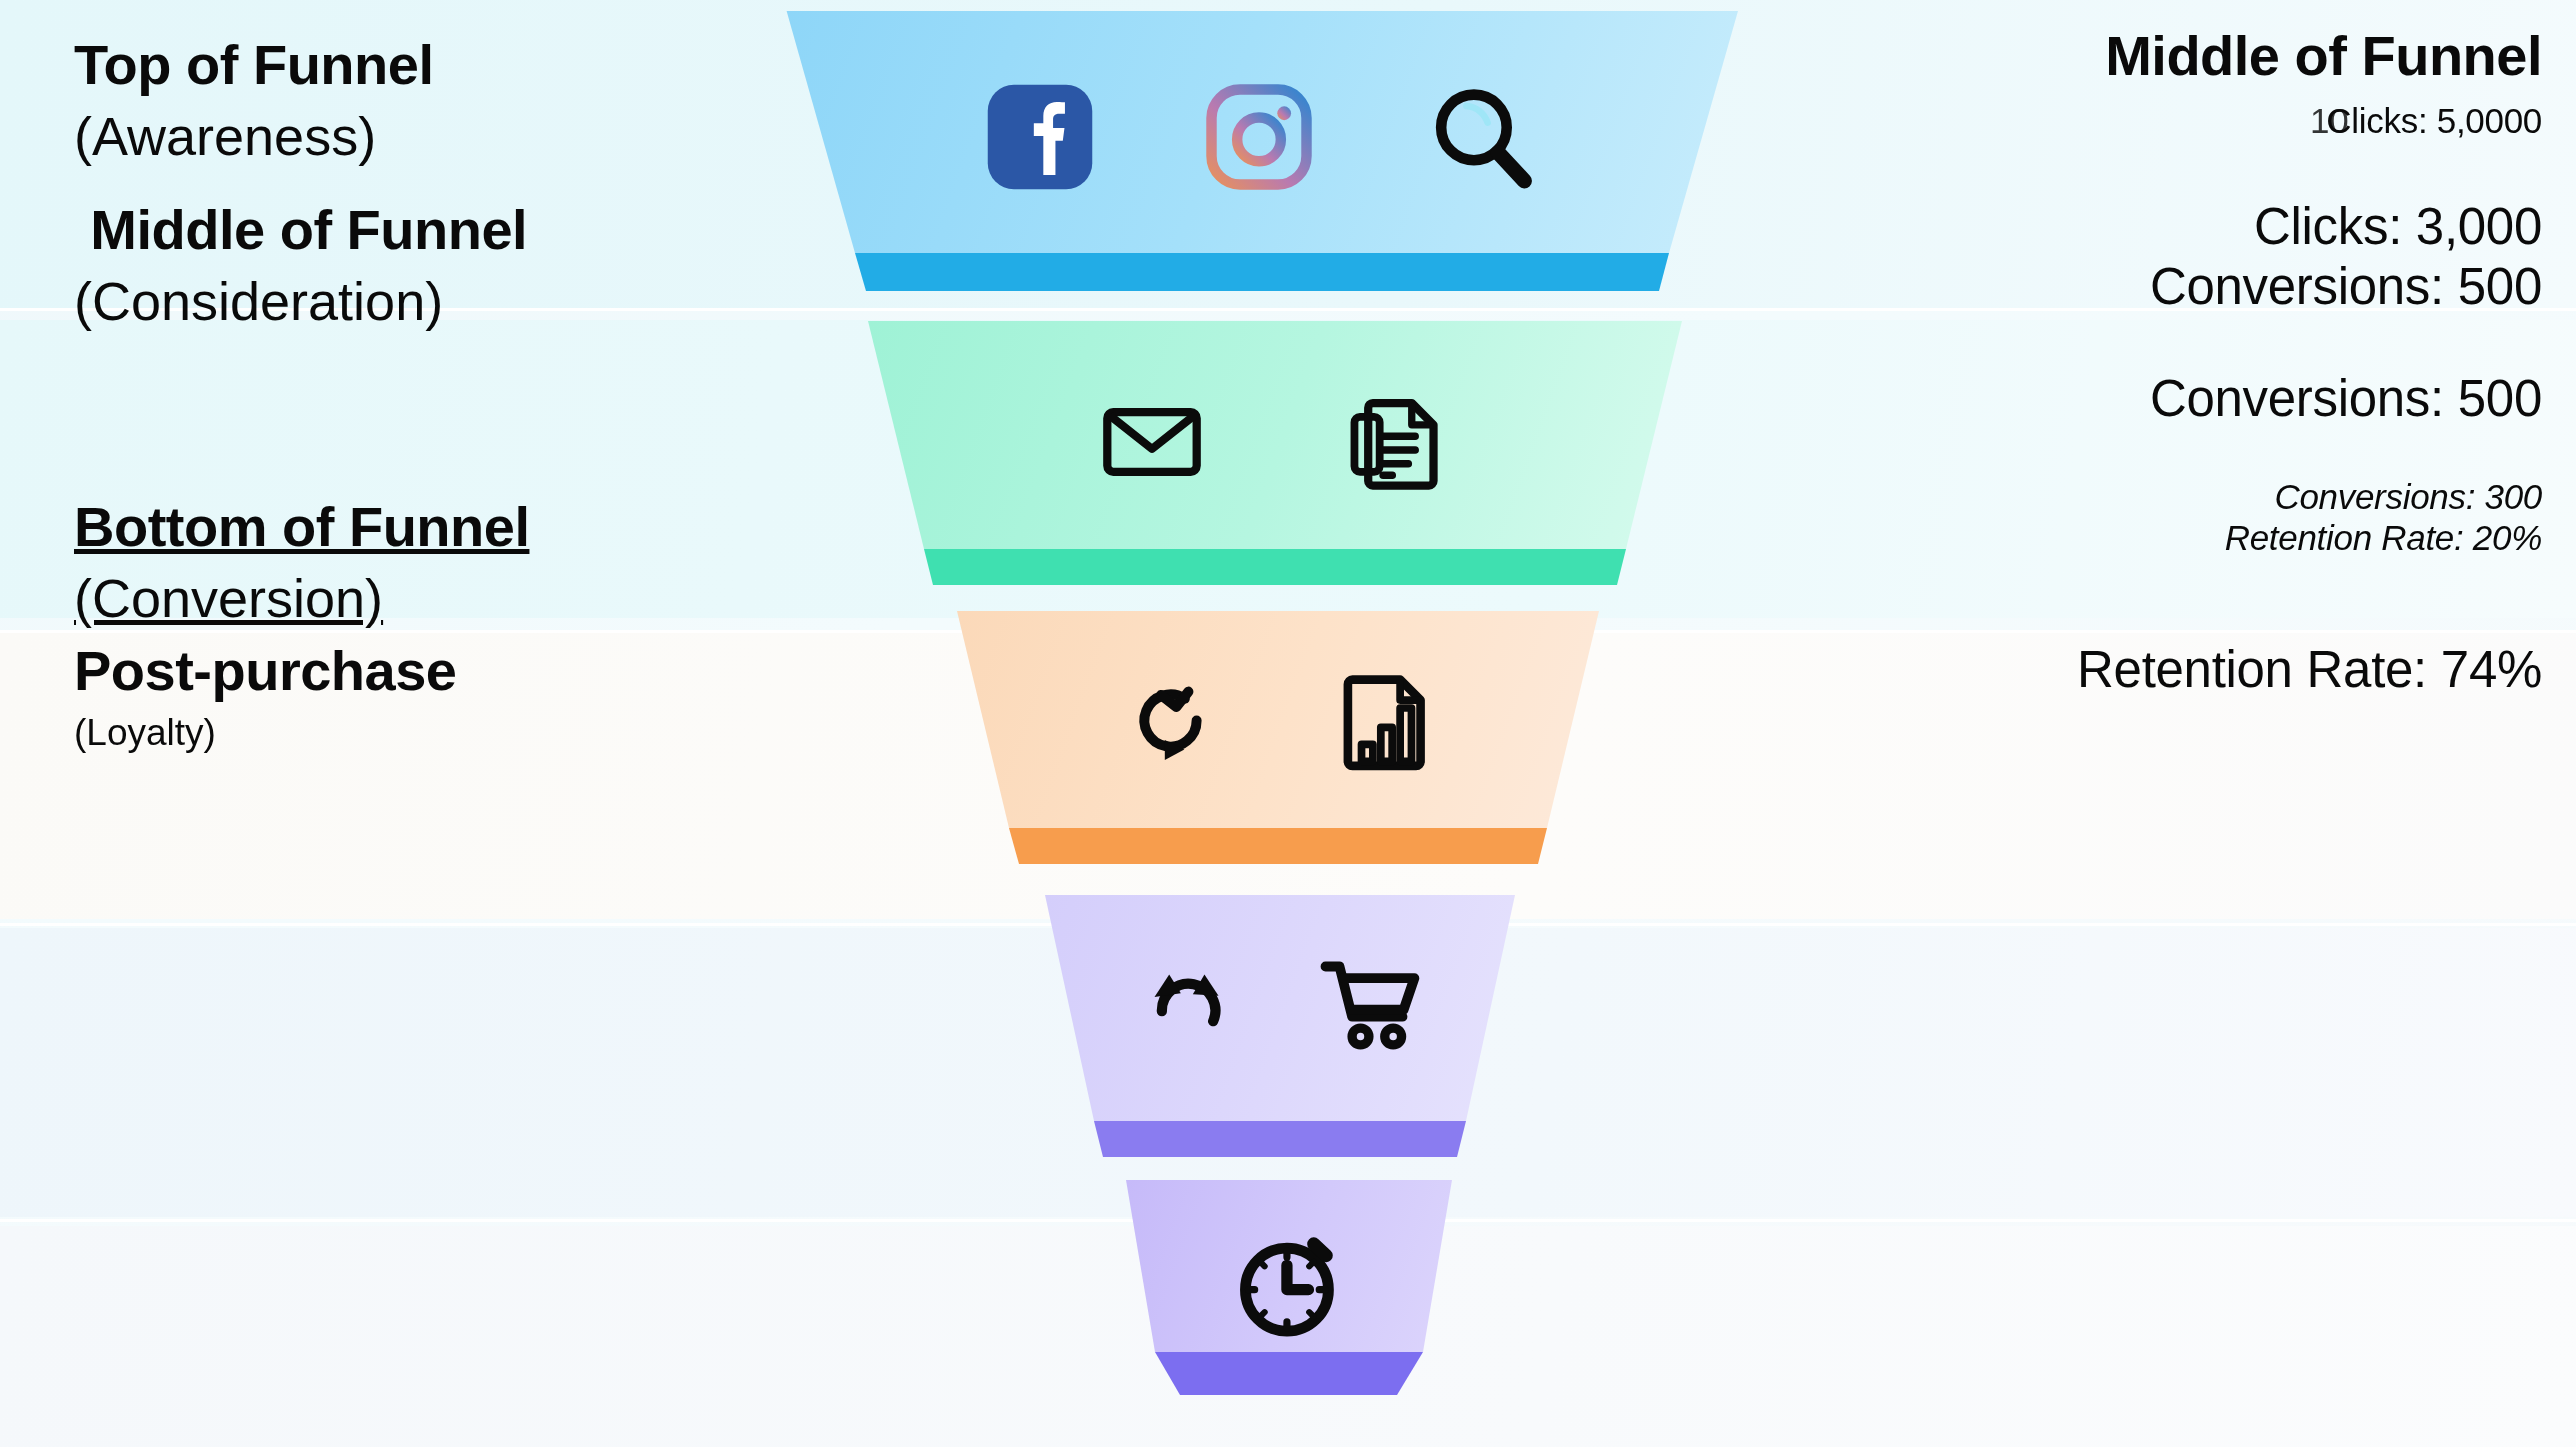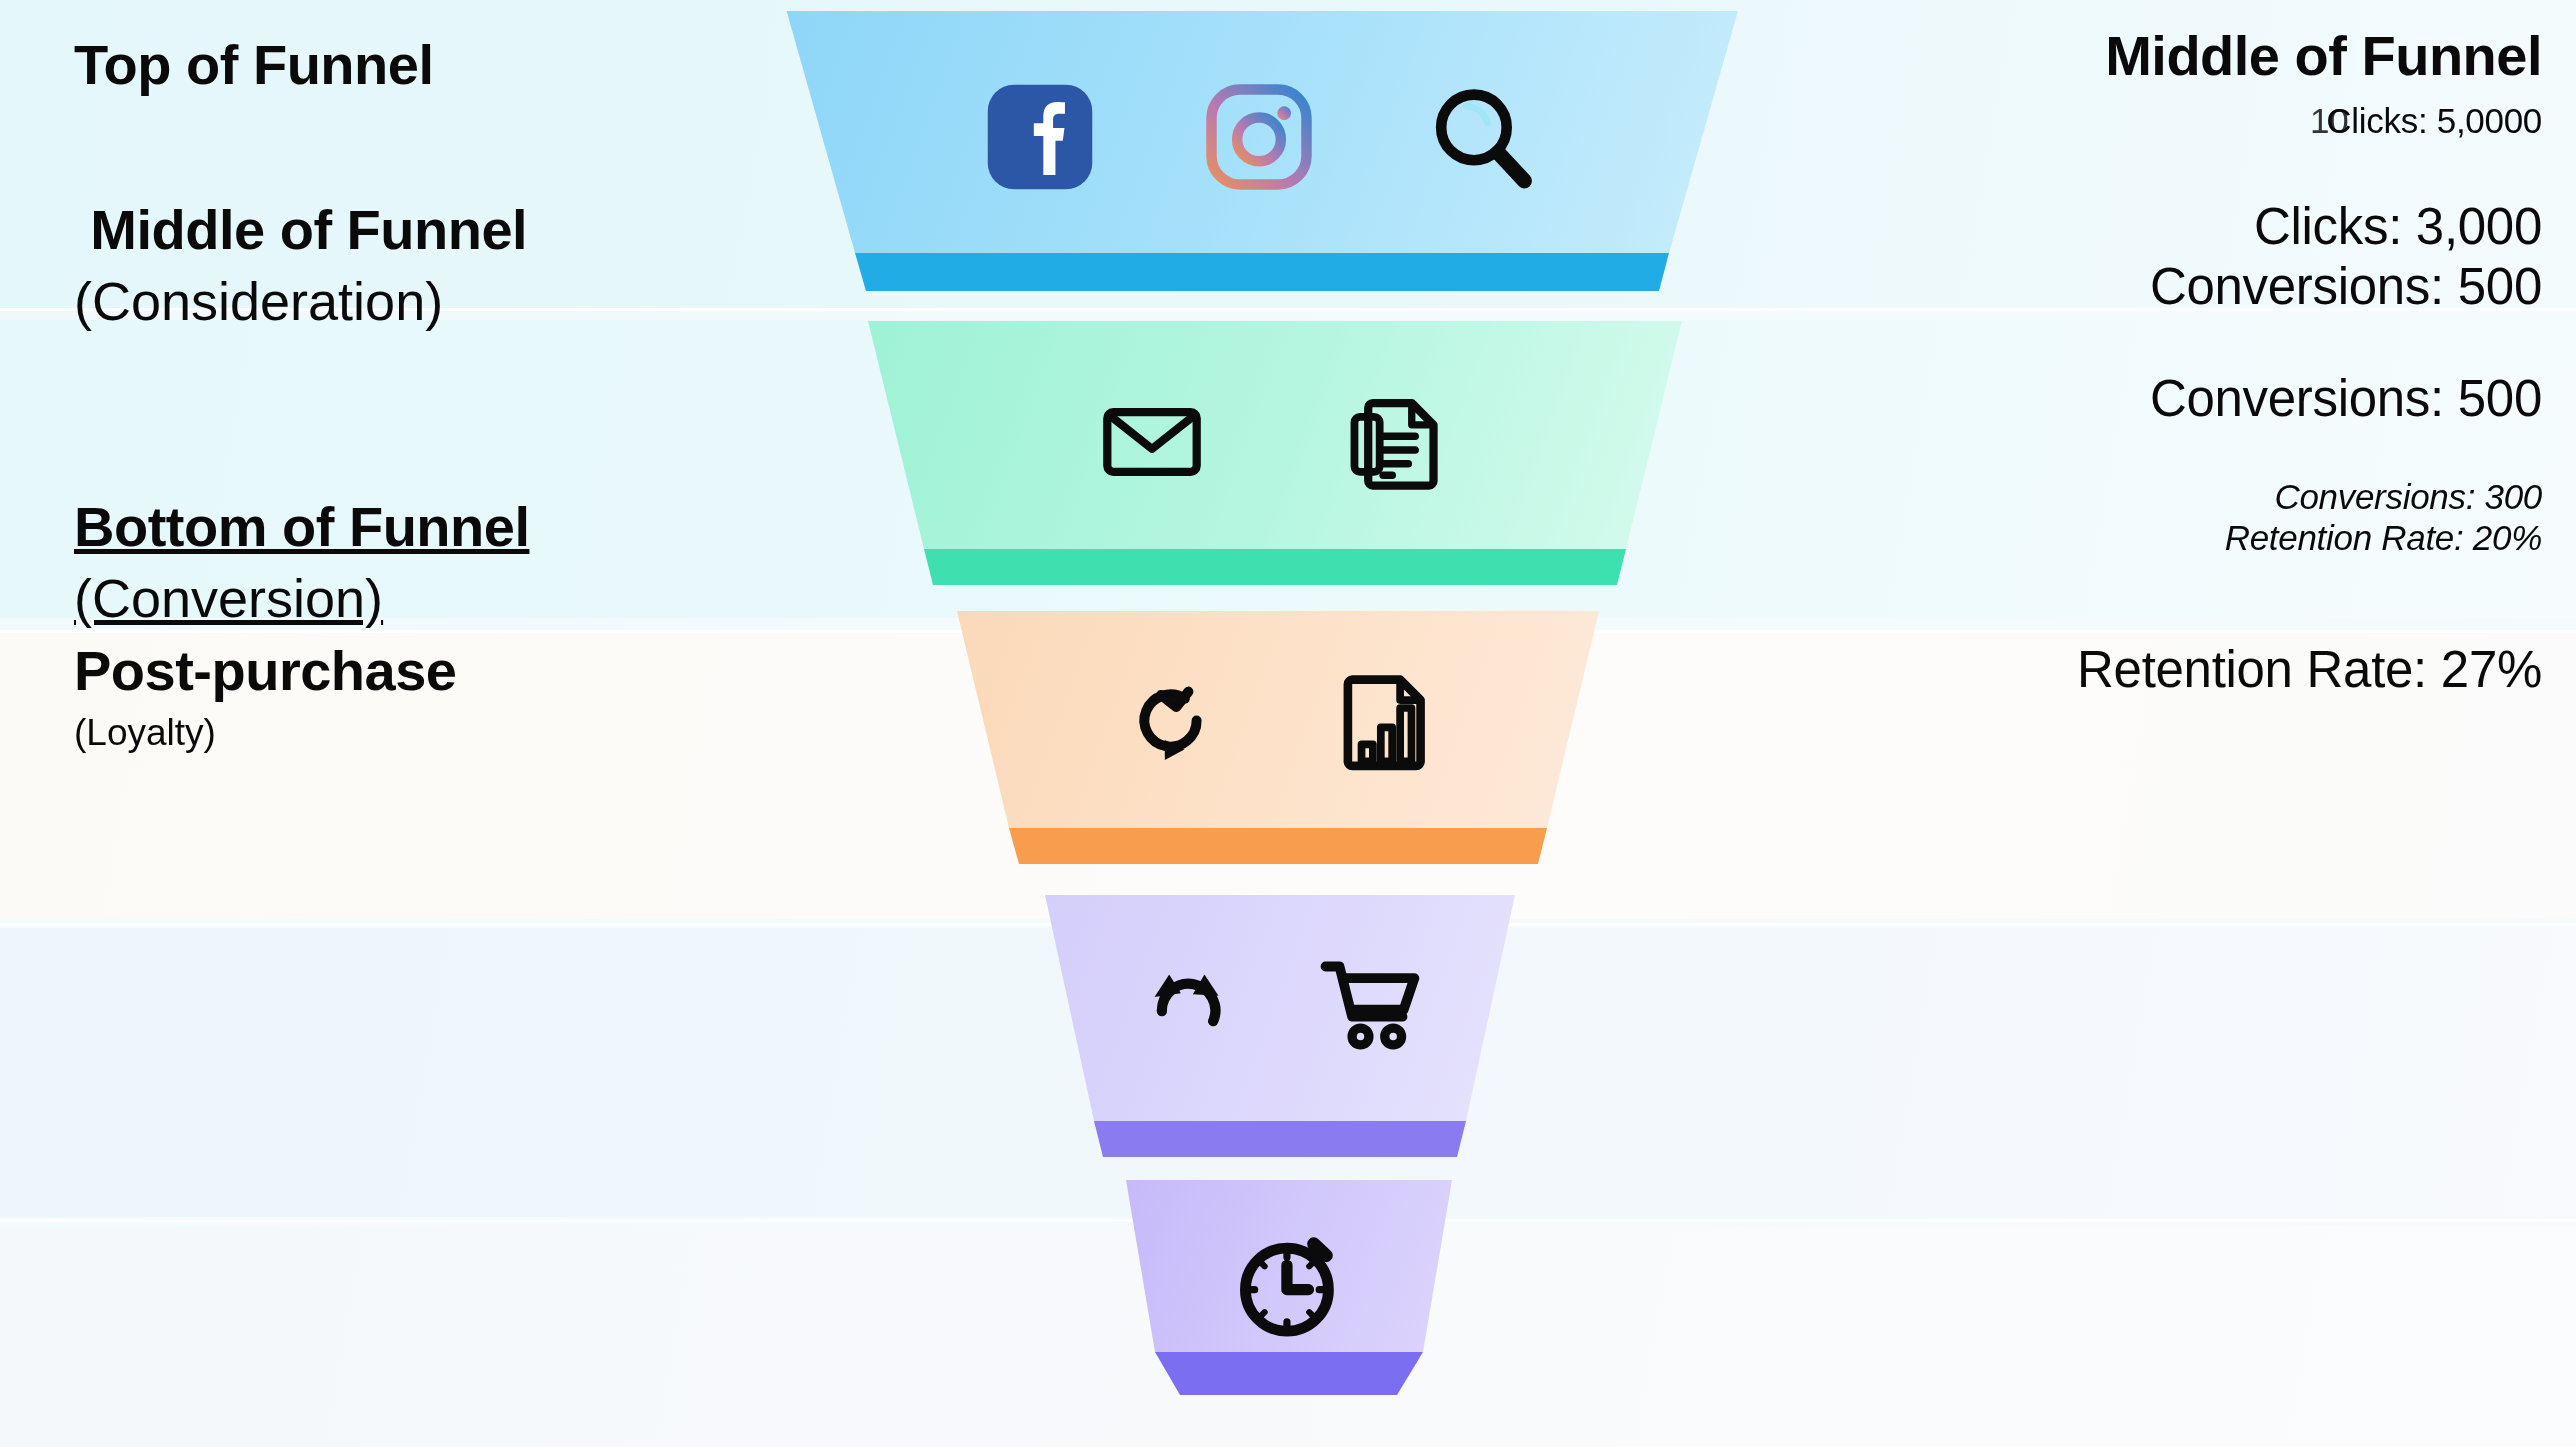--- a/index.html
+++ b/index.html
@@ -220,20 +220,21 @@
           <path d="M23 11v2.4M23 38.6V41M8 26h2.4M35.6 26H38" stroke="#0b0b0b" stroke-width="2.8" stroke-linecap="round"></path>
           <path d="M12.6 15.2l1.7 1.7M31.7 34.8l1.7 1.7M33.4 15.2l-1.7 1.7M14.3 34.8l-1.7 1.7" stroke="#0b0b0b" stroke-width="2.4" stroke-linecap="round"></path>
         </svg>
       </span>
     </div>
 
   </div>
 
   <div class="side left t-top">
     <div class="hdr">Top of Funnel</div>
+    <div class="sub">(Awareness)</div>
   </div>
 
   <div class="side left t-mid">
     <div class="hdr">Middle of Funnel</div>
     <div class="sub">(Consideration)</div>
   </div>
 
   <div class="side left t-bof">
     <div class="hdr">Bottom of Funnel</div>
     <div class="sub">(Conversion)</div>
@@ -262,17 +263,17 @@
   <div class="side right m-3">
     <div class="metric">Conversions: 500</div>
   </div>
 
   <div class="side right m-4">
     <div class="metric">Conversions: 300</div>
     <div class="metric">Retention Rate: 20%</div>
   </div>
 
   <div class="side right m-5">
-    <div class="metric">Retention Rate: 27%</div>
+    <div class="metric">Retention Rate: 74%</div>
   </div>
 
 </div>
 
 
 </body></html>

